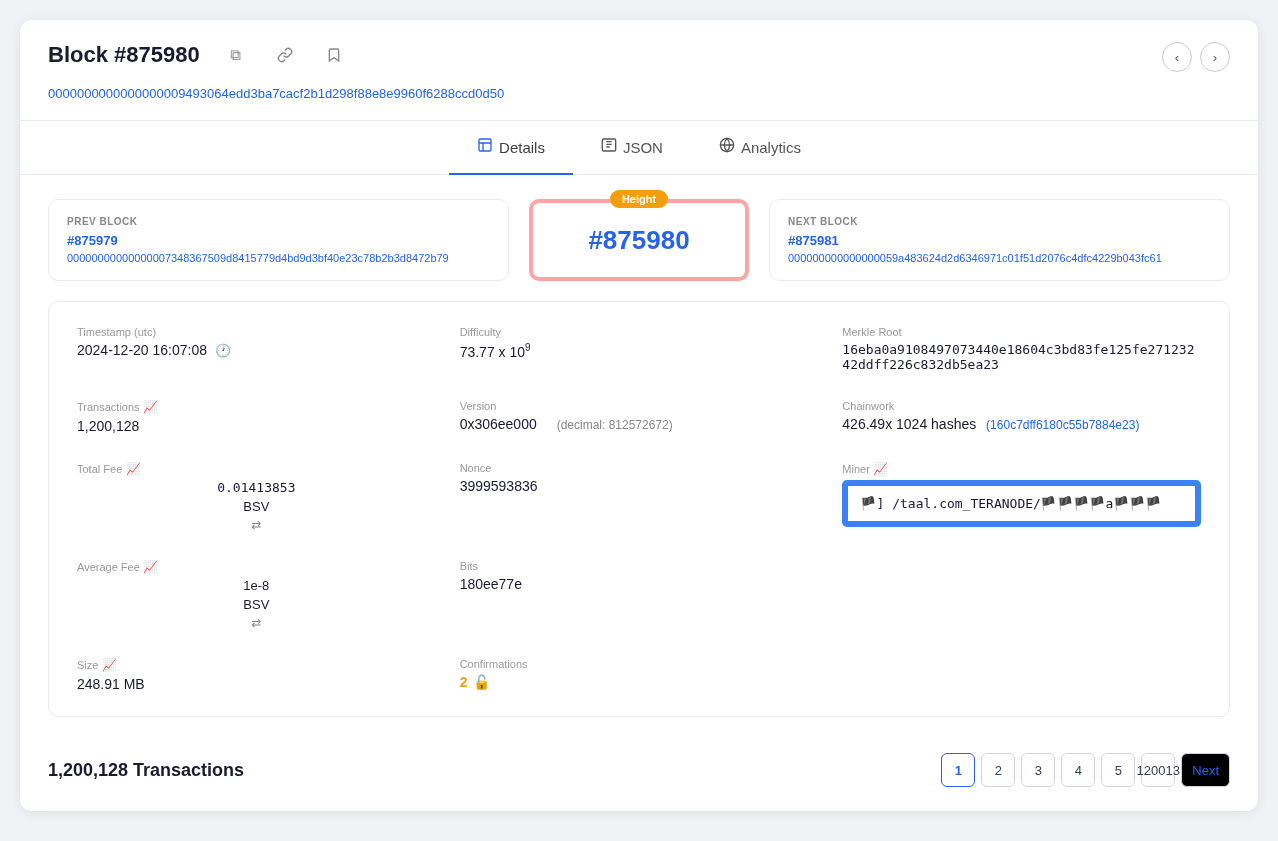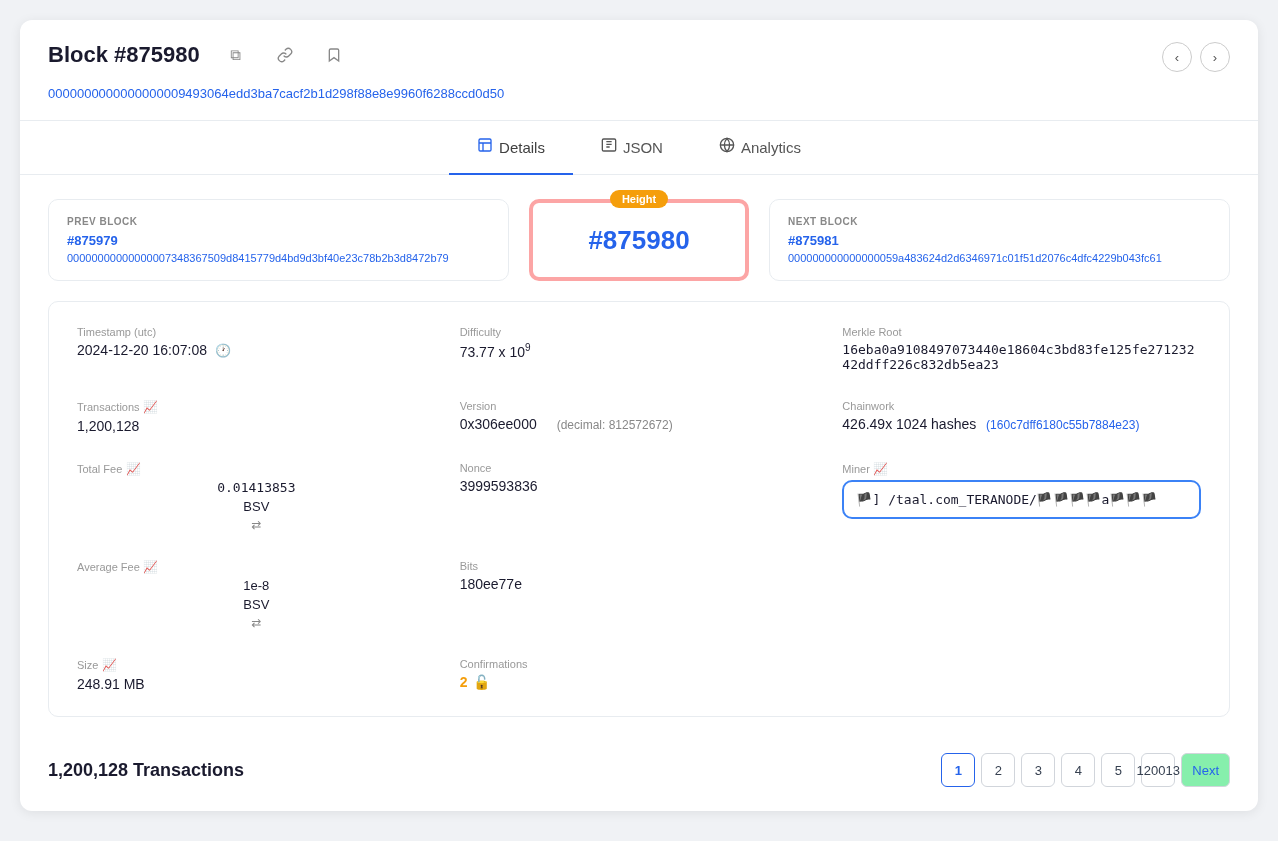--- a/index.html
+++ b/index.html
@@ -209,22 +209,22 @@
       display: flex;
       align-items: center;
       gap: 6px;
       font-size: 14px;
       color: #f59e0b;
       font-weight: 600;
     }
 
     
     .miner-box {
-      border: 2px solid #3b82f6;
-      border-radius: 10px;
+      border: 6px solid #3b82f6;
+      border-radius: 5px;
       padding: 10px 12px;
     }
     .miner-val {
       font-family: monospace;
       font-size: 13px;
       color: #1a1a2e;
       word-break: break-all;
     }
 
     
@@ -266,21 +266,21 @@
       padding: 0 10px;
       height: 34px;
       border: 1.5px solid #d1d5db;
       border-radius: 6px;
       display: flex;
       align-items: center;
       justify-content: center;
       cursor: pointer;
       font-size: 13px;
       color: #2563eb;
-      background: #86efac;
+      background: #000000;
     }
   </style>
 </head>
 <body>
 
 <div class="card">
 
   <div class="card-header">
     <div class="card-header-inner">
       <div class="header-left">

